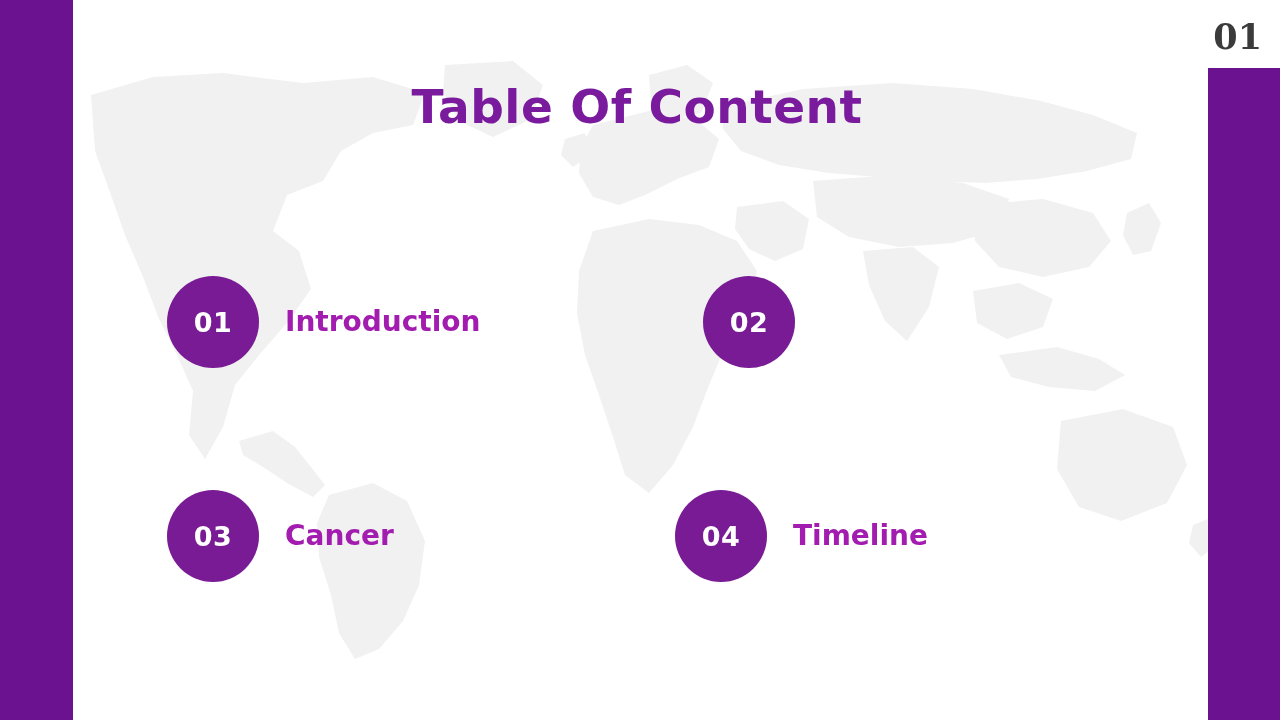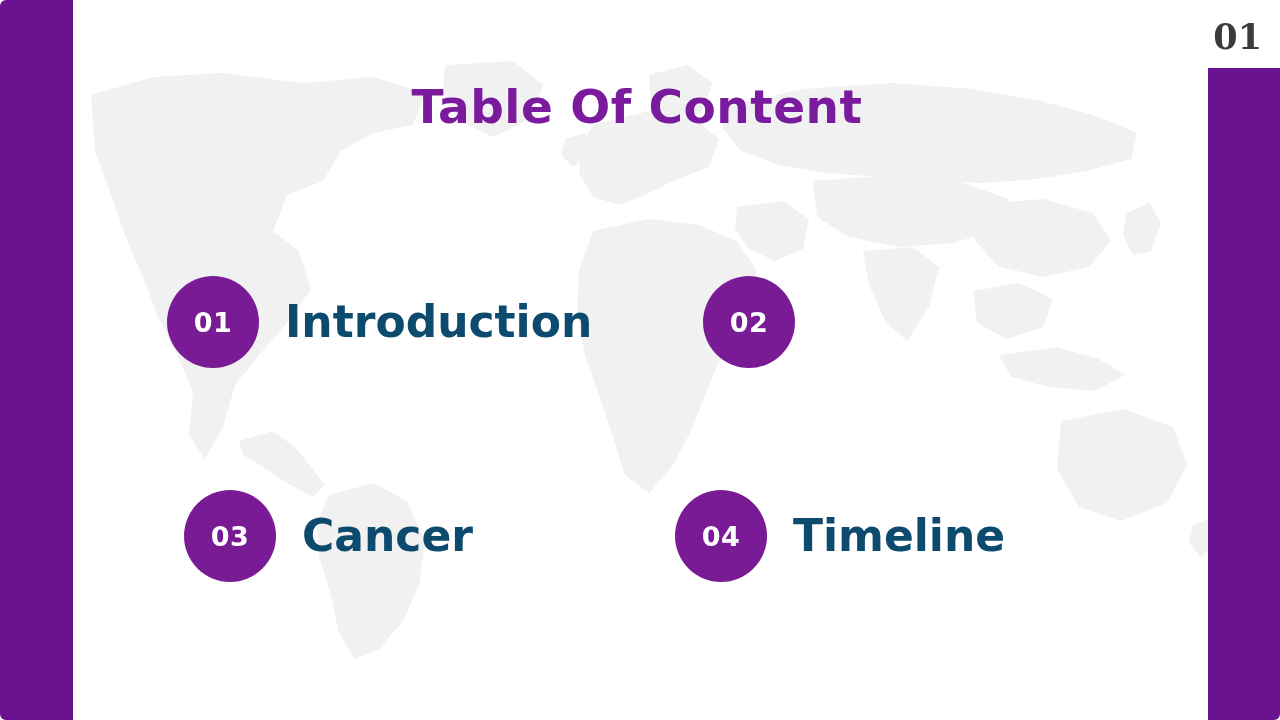--- a/index.html
+++ b/index.html
@@ -9,21 +9,20 @@
   }
   body {
     font-family: "DejaVu Sans", sans-serif;
   }
   .slide {
     position: relative;
     width: 1280px;
     height: 720px;
     overflow: hidden;
     background: #ffffff;
-    border-radius: 6px;
   }
 
   
   .map-watermark {
     position: absolute;
     left: 73px;
     top: 55px;
     width: 1140px;
     height: 610px;
     opacity: 1;
@@ -90,41 +89,41 @@
     height: 350px;
   }
   .toc-item {
     position: absolute;
     display: flex;
     align-items: center;
     gap: 26px;
   }
   .toc-item.pos-0 { left: 0px;   top: 0px;   }
   .toc-item.pos-1 { left: 536px; top: 0px;   }
-  .toc-item.pos-2 { left: 17px;   top: 214px; }
+  .toc-item.pos-2 { left: 0px;   top: 214px; }
   .toc-item.pos-3 { left: 508px; top: 214px; }
 
   .toc-badge {
     flex: 0 0 auto;
     width: 92px;
     height: 92px;
     border-radius: 50%;
     background: #7A1B96;
     color: #ffffff;
     display: flex;
     align-items: center;
     justify-content: center;
     font-size: 27px;
     font-weight: 700;
     letter-spacing: 0.5px;
   }
   .toc-label {
-    font-size: 44px;
-    font-weight: 700;
-    color: #0c4a6e;
+    font-size: 28px;
+    font-weight: 700;
+    color: #a21caf;
     white-space: nowrap;
     line-height: 1.1;
   }
 </style>
 </head>
 <body>
 
 <div class="slide">
 
   <div class="map-watermark">

